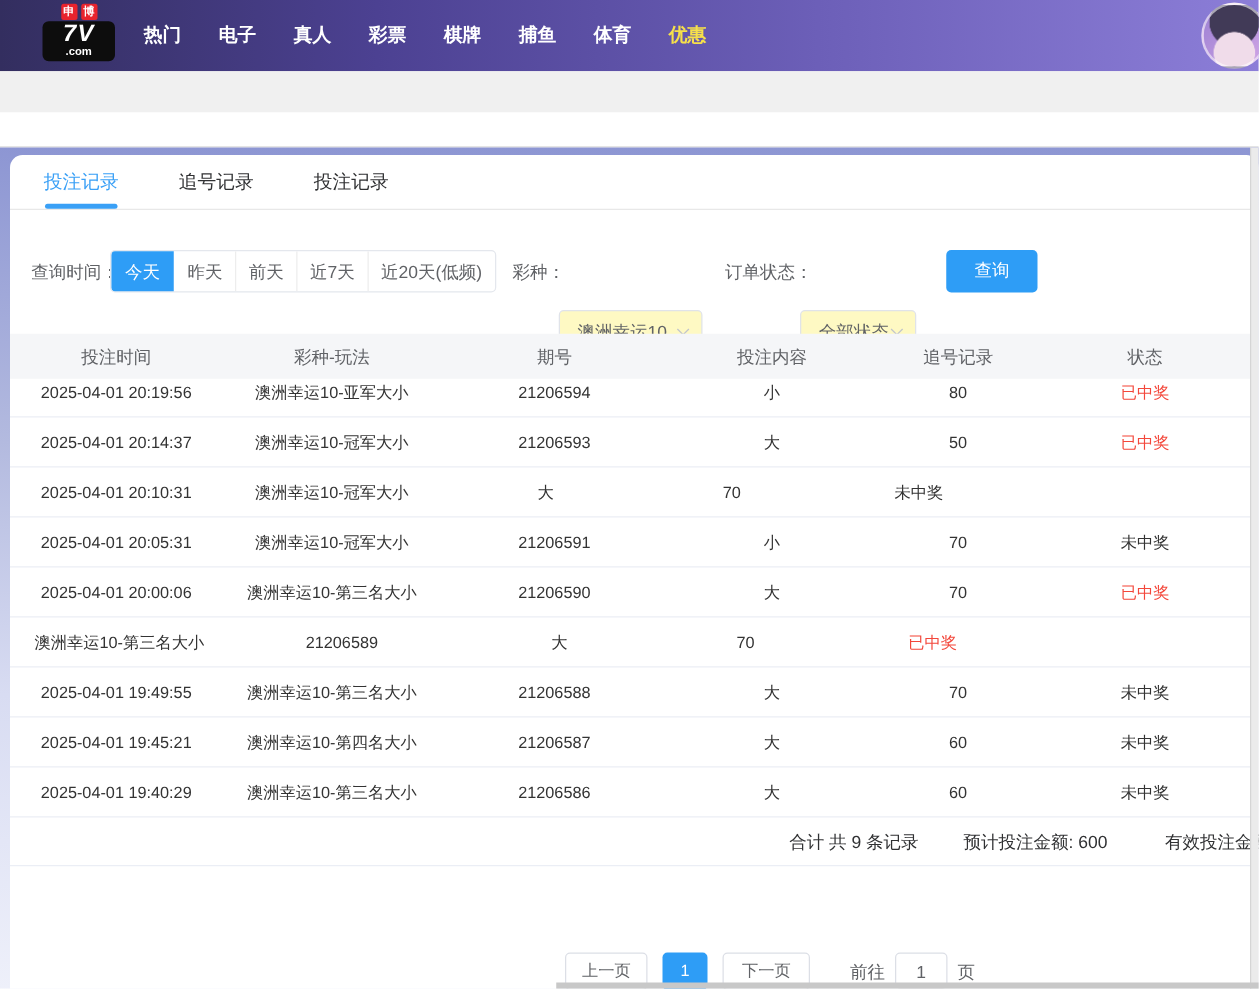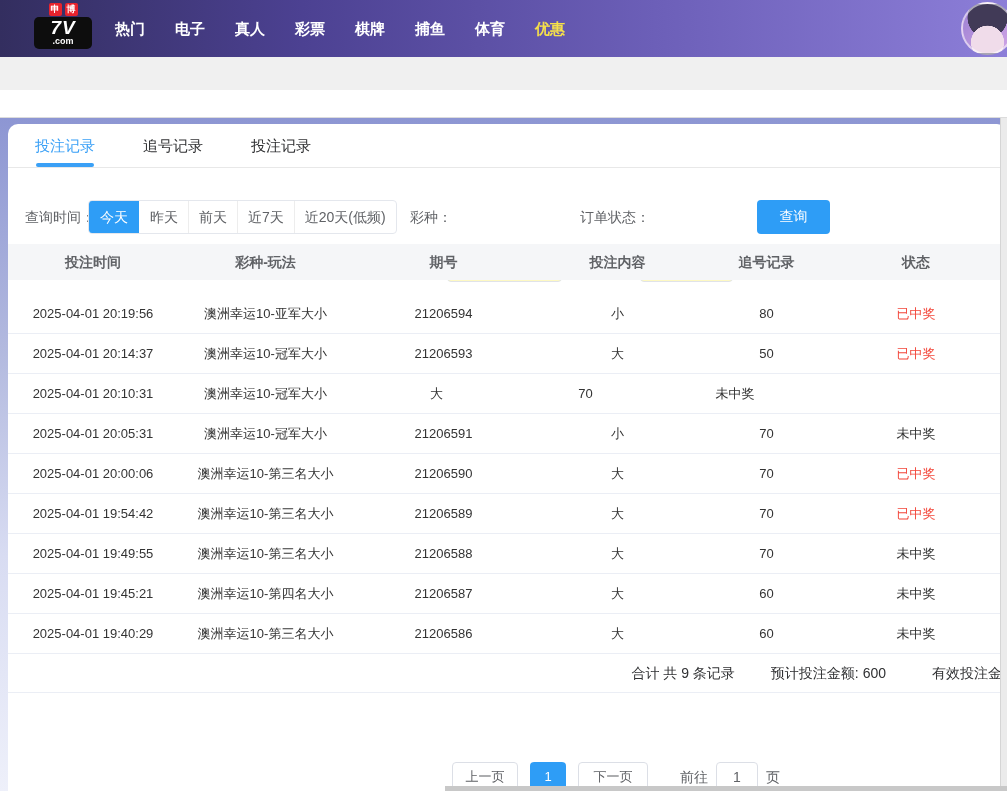--- a/index.html
+++ b/index.html
@@ -80,21 +80,21 @@
   .select { position:absolute; top:76px; height:34px; border:1px solid #e0e3e9; border-radius:4px;
     background:#fef9c3; font-size:14px; color:#606266; line-height:32px; padding-left:14px; cursor:pointer;margin-top:48px; }
   .select-lottery { left:439px; width:115px; }
   .select-status { left:632px; width:93px; }
   .chev { position:absolute; right:11px; top:11px; width:7px; height:7px;
     border-right:1.5px solid #c0c4cc; border-bottom:1.5px solid #c0c4cc; transform:rotate(45deg); }
   .search-btn { position:absolute; left:749px; top:76px; width:73px; height:34px; background:#2e9df6;
     border:none; border-radius:4px; color:#fff; font-size:14px; cursor:pointer; }
 
   
-  .thead { position:absolute; left:0; top:120px; width:992px; height:36px; background:#f5f6f8; display:flex;font-weight:bold; }
+  .thead { position:absolute; left:0; top:143px; width:992px; height:36px; background:#f5f6f8; display:flex; }
   .thead .cell { line-height:36px; font-size:14px; color:#606266; }
   .cell { text-align:center; overflow:hidden; white-space:nowrap; }
   .c1{width:170px;} .c2{width:175px;} .c3{width:181px;} .c4{width:167px;} .c5{width:131px;} .c6{width:168px;}
   .tbody { position:absolute; left:0; top:170px; width:992px; }
   .row { display:flex; height:40px; border-bottom:1px solid #ebeef5; }
   .row .cell { line-height:39px; font-size:13px; color:#333; }
   .row .cell.win { color:#f3473b; }
 
   
   .summary { position:absolute; left:0; top:530px; width:992px; height:39px; border-bottom:1px solid #ebeef5;
@@ -231,21 +231,20 @@
       </div>
       <div class="row">
         <div class="cell c1">2025-04-01 20:00:06</div>
         <div class="cell c2">澳洲幸运10-第三名大小</div>
         <div class="cell c3">21206590</div>
         <div class="cell c4">大</div>
         <div class="cell c5">70</div>
         <div class="cell c6 win">已中奖</div>
       </div>
       <div class="row">
-        <div class="cell c1">2025-04-01 19:54:42</div>
         <div class="cell c2">澳洲幸运10-第三名大小</div>
         <div class="cell c3">21206589</div>
         <div class="cell c4">大</div>
         <div class="cell c5">70</div>
         <div class="cell c6 win">已中奖</div>
       </div>
       <div class="row">
         <div class="cell c1">2025-04-01 19:49:55</div>
         <div class="cell c2">澳洲幸运10-第三名大小</div>
         <div class="cell c3">21206588</div>

